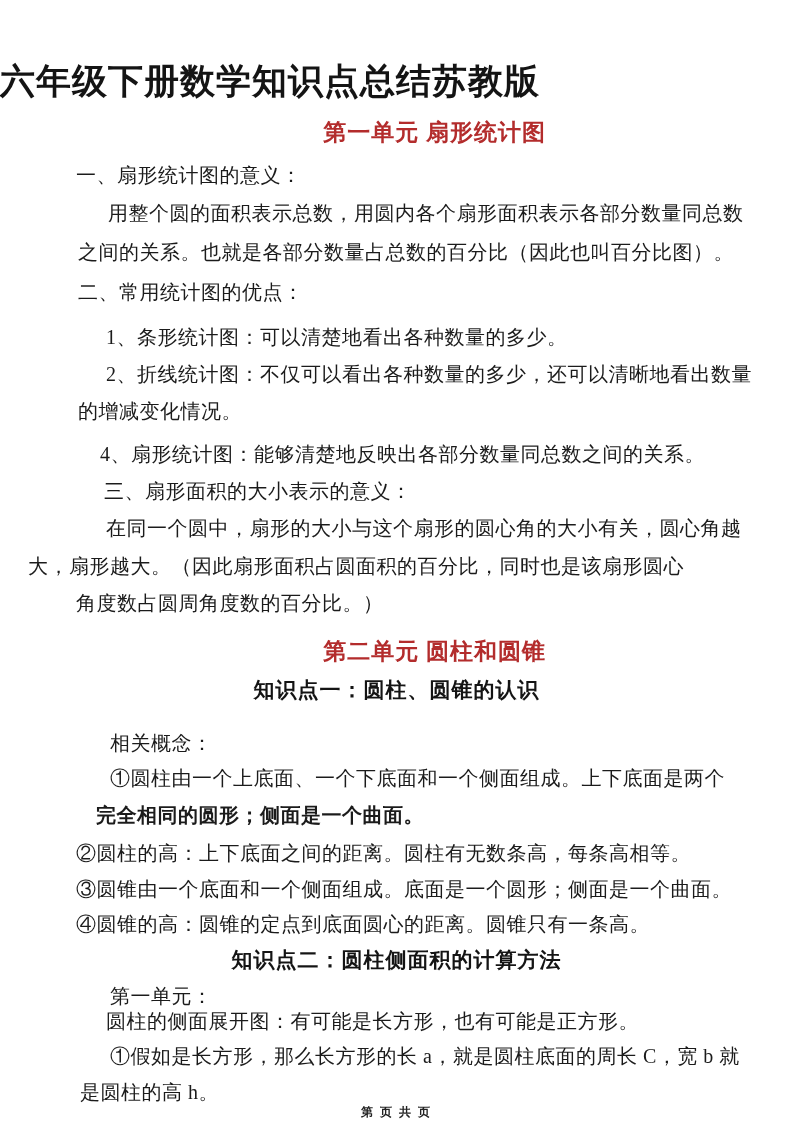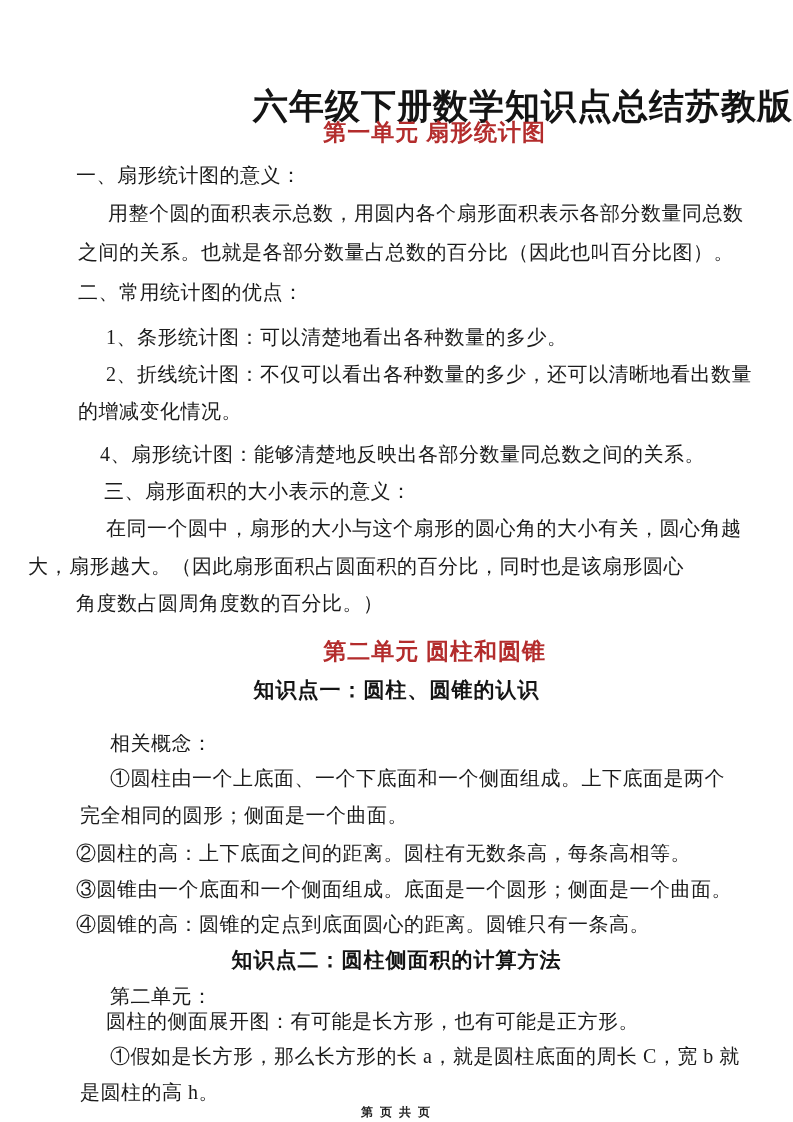--- a/index.html
+++ b/index.html
@@ -7,22 +7,22 @@
     position: relative;
     width: 793px;
     height: 1122px;
     background: #ffffff;
     overflow: hidden;
     font-family: "Liberation Serif", "DejaVu Serif", serif;
     color: #1b1b1b;
   }
   .doc-title {
     position: absolute;
-    top: 83px; left: 0; width: 100%;
-    text-align: right;
+    top: 58px; left: 0; width: 100%;
+    text-align: left;
     font-family: "Liberation Sans", "DejaVu Sans", sans-serif;
     font-weight: bold;
     font-size: 35px;
     letter-spacing: 1px;
     color: #141414;
     white-space: nowrap;
   }
   .unit-heading {
     position: absolute;
     left: 0; width: 100%;
@@ -89,27 +89,27 @@
   <div class="bline" style="left:104px; top:478px;">三、扇形面积的大小表示的意义：</div>
   <div class="bline" style="left:106px; top:515px;">在同一个圆中，扇形的大小与这个扇形的圆心角的大小有关，圆心角越</div>
   <div class="bline" style="left:28px;  top:553px;">大，扇形越大。（因此扇形面积占圆面积的百分比，同时也是该扇形圆心</div>
   <div class="bline" style="left:76px;  top:590px;">角度数占圆周角度数的百分比。）</div>
 
   <div class="unit-heading unit2">第二单元 圆柱和圆锥</div>
   <div class="kp-heading kp1">知识点一：圆柱、圆锥的认识</div>
 
   <div class="bline" style="left:110px; top:730px;">相关概念：</div>
   <div class="bline" style="left:110px; top:765px;">①圆柱由一个上底面、一个下底面和一个侧面组成。上下底面是两个</div>
-  <div class="bline" style="left:80px;  top:802px;">完全相同的圆形；侧面是一个曲面。</div>
+  <div class="bline" style="left:96px;  top:802px;font-weight:bold;">完全相同的圆形；侧面是一个曲面。</div>
   <div class="bline" style="left:76px;  top:840px;">②圆柱的高：上下底面之间的距离。圆柱有无数条高，每条高相等。</div>
   <div class="bline" style="left:76px;  top:876px;">③圆锥由一个底面和一个侧面组成。底面是一个圆形；侧面是一个曲面。</div>
   <div class="bline" style="left:76px;  top:911px;">④圆锥的高：圆锥的定点到底面圆心的距离。圆锥只有一条高。</div>
 
   <div class="kp-heading kp2">知识点二：圆柱侧面积的计算方法</div>
 
-  <div class="bline" style="left:110px; top:983px;">第二单元：</div>
+  <div class="bline" style="left:110px; top:983px;">第一单元：</div>
   <div class="bline" style="left:106px; top:1008px;">圆柱的侧面展开图：有可能是长方形，也有可能是正方形。</div>
   <div class="bline" style="left:110px; top:1043px;">①假如是长方形，那么长方形的长 a，就是圆柱底面的周长 C，宽 b 就</div>
   <div class="bline" style="left:80px;  top:1079px;">是圆柱的高 h。</div>
 
   <div class="footer">第 页 共 页</div>
 
 </div>
 
 </body></html>

